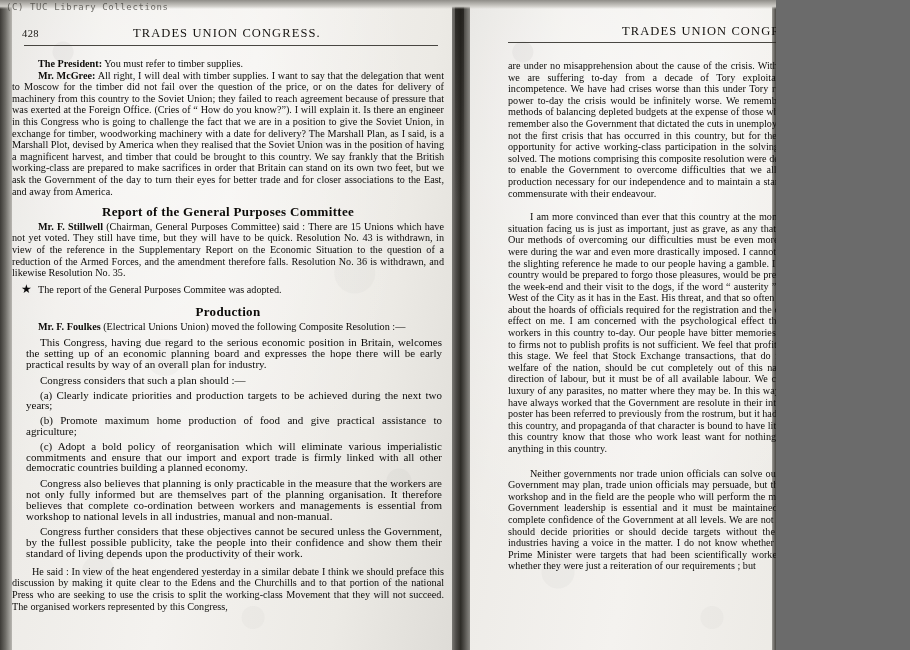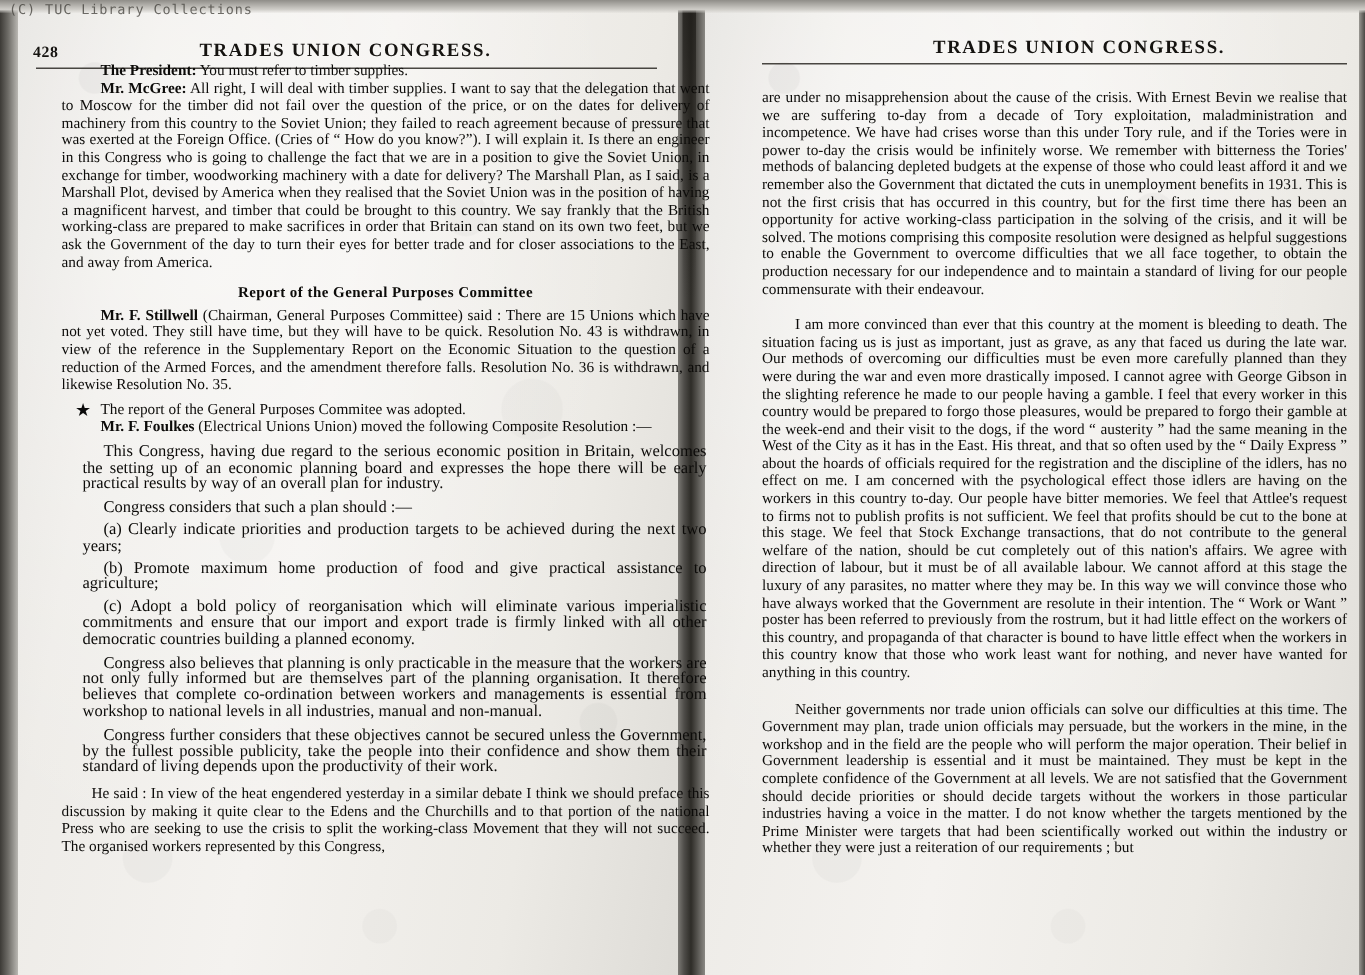--- a/index.html
+++ b/index.html
@@ -2,21 +2,21 @@
 <html><head>
 <meta charset="utf-8">
 <style>
   html, body {
     margin: 0;
     padding: 0;
     background: #6b6b6b;
   }
   #scan {
     position: relative;
-    width: 910px;
+    width: 776px;
     height: 650px;
     overflow: hidden;
     background: #8c8c8c;
     font-family: "Liberation Serif", "DejaVu Serif", serif;
   }
 
   
   .paper {
     position: absolute;
     top: 0;
@@ -84,22 +84,22 @@
   }
 
   
   .page-head {
     position: absolute;
     left: 0; right: 0;
     height: 22px;
   }
   .head-row {
     display: flex;
-    align-items: flex-end;
-    font-weight: bold;
+    align-items: center;
+    font-weight: normal;
     color: #151310;
   }
   .head-title {
     font-size: 12.5px;
     letter-spacing: 1.1px;
     white-space: nowrap;
   }
   .folio {
     font-size: 10.5px;
     letter-spacing: .4px;
@@ -123,21 +123,21 @@
   }
   .col p {
     margin: 0 0 0 0;
     text-indent: 16px;
   }
   .col p.noindent { text-indent: 0; }
   .speaker { font-weight: bold; }
   .sec-head {
     text-align: center;
     font-weight: bold;
-    font-size: 10px;
+    font-size: 13px;
     letter-spacing: .3px;
     margin: 9px 0 3px 0;
     text-indent: 0;
   }
   .resolution {
     font-size: 11px;
     line-height: 10.8px;
     margin-left: 14px;
     margin-right: 2px;
   }
@@ -146,21 +146,21 @@
   .star {
     position: absolute;
     left: -17px;
     top: 0px;
     font-size: 12px;
     line-height: 11.6px;
     color: #111;
   }
 
   
-  #col-left  { left: 12px;  top: 34px;  width: 432px; padding-left: 29px; }
+  #col-left  { left: 12px;  top: 50px;  width: 432px; }
   #col-right { left: 508px; top: 52px;  width: 390px; }
 
   
   #scan .inkfade { filter: blur(.18px) contrast(1.06); }
 </style>
 </head>
 <body>
 
 <div id="scan">
 
@@ -195,20 +195,21 @@
 
     <div class="sec-head">Report of the General Purposes Committee</div>
 
     <p style="text-indent:26px;"><span class="speaker">Mr. F. Stillwell</span><span> (Chairman, General Purposes Committee) said : There are 15 Unions which have not yet voted. They still have time, but they will have to be quick. Resolution No. 43 is withdrawn, in view of the reference in the Supplementary Report on the Economic Situation to the question of a reduction of the Armed Forces, and the amendment therefore falls. Resolution No. 36 is withdrawn, and likewise Resolution No. 35.</span></p>
 
     <p class="noindent starline" style="margin-top:5px; margin-left:26px;">
       <span class="star">★</span>
       <span>The report of the General Purposes Commitee was adopted.</span>
     </p>
 
+    <div class="sec-head" style="margin-top:11px;">Production</div>
 
     <p style="text-indent:26px;"><span class="speaker">Mr. F. Foulkes</span><span> (Electrical Unions Union) moved the following Composite Resolution :—</span></p>
 
     <div class="resolution">
       <p style="margin-top:5px;">This Congress, having due regard to the serious economic position in Britain, welcomes the setting up of an economic planning board and expresses the hope there will be early practical results by way of an overall plan for industry.</p>
       <p style="margin-top:5px;">Congress considers that such a plan should :—</p>
       <p style="margin-top:4px;">(a) Clearly indicate priorities and production targets to be achieved during the next two years;</p>
       <p style="margin-top:4px;">(b) Promote maximum home production of food and give practical assistance to agriculture;</p>
       <p style="margin-top:4px;">(c) Adopt a bold policy of reorganisation which will eliminate various imperialistic commitments and ensure that our import and export trade is firmly linked with all other democratic countries building a planned economy.</p>
       <p style="margin-top:5px;">Congress also believes that planning is only practicable in the measure that the workers are not only fully informed but are themselves part of the planning organisation. It therefore believes that complete co-ordination between workers and managements is essential from workshop to national levels in all industries, manual and non-manual.</p>

